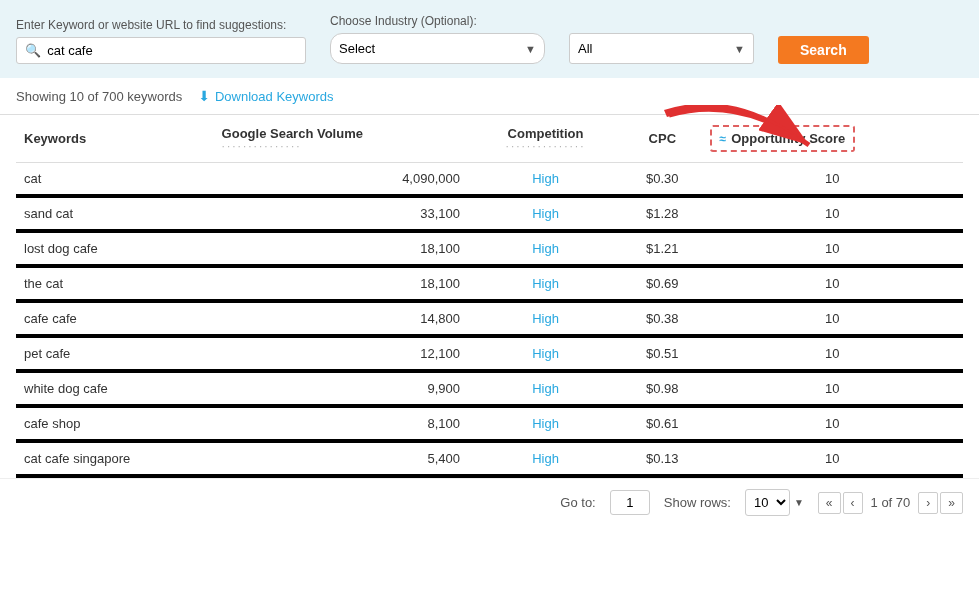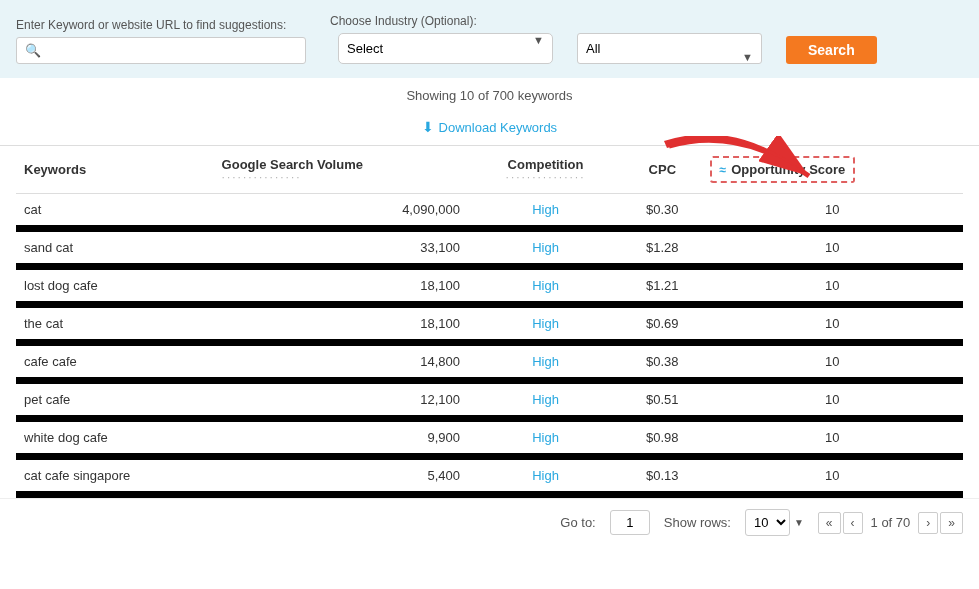--- a/index.html
+++ b/index.html
@@ -24,41 +24,40 @@
       padding: 5px 8px;
       width: 290px;
       gap: 6px;
     }
     .search-input-wrapper input {
       border: none; outline: none; font-size: 13px; width: 100%;
     }
     .search-icon { color: #aaa; font-size: 13px; }
     .select-wrapper {
       display: flex;
-      align-items: flex-start;
+      align-items: center;
       background: #fff;
       border: 1px solid #ccc;
-      border-radius: 5px;
+      border-radius: 12px;
       width: 215px;
       overflow: hidden;
-      margin-left: 8px;
     }
     .select-wrapper select {
       border: none; outline: none; font-size: 13px; padding: 7px 8px;
       width: 100%; background: transparent; appearance: none; cursor: pointer;
     }
     .select-arrow {
       padding: 0 8px;
       color: #555;
       font-size: 11px;
       pointer-events: none;
     }
     .country-wrapper {
       display: flex;
-      align-items: flex-end;
+      align-items: center;
       background: #fff;
       border: 1px solid #ccc;
       border-radius: 3px;
       width: 185px;
       overflow: hidden;
     }
     .country-wrapper select {
       border: none; outline: none; font-size: 13px; padding: 7px 8px;
       width: 100%; background: transparent; appearance: none; cursor: pointer;
     }
@@ -73,21 +72,20 @@
       cursor: pointer;
     }
 
     
     .sub-header {
       display: flex;
       align-items: center;
       padding: 10px 16px;
       border-bottom: 1px solid #ddd;
       gap: 16px;
-      flex-direction: column;
     }
     .showing-text { font-size: 13px; color: #555; }
     .download-link {
       display: flex; align-items: center; gap: 5px;
       color: #29a8e0; font-size: 13px; text-decoration: none; cursor: pointer;
     }
     .download-icon { font-size: 14px; }
 
     
     .arrow-container {
@@ -123,21 +121,21 @@
       border-radius: 3px;
       padding: 4px 8px;
       display: inline-flex;
       align-items: center;
       gap: 5px;
       color: #333;
       font-weight: bold;
     }
     .opp-icon { color: #29a8e0; font-size: 12px; }
 
-    tbody tr { border-bottom: 7px solid #000000; }
+    tbody tr { border-bottom: 4px solid #000000; }
     tbody td { padding: 8px 8px; font-size: 13px; }
     td.volume { text-align: right; color: #333; }
     td.competition { text-align: center; color: #29a8e0; }
     td.cpc { text-align: center; color: #333; }
     td.score { text-align: center; color: #333; }
 
     
     .pagination-bar {
       display: flex;
       align-items: center;
@@ -172,20 +170,21 @@
     .page-info { font-size: 13px; color: #555; padding: 0 6px; }
   </style>
 </head>
 <body>
 
 <div class="header-bar">
   <div class="header-section">
     <label>Enter Keyword or website URL to find suggestions:</label>
     <div class="search-input-wrapper">
       <span class="search-icon">🔍</span>
+      <input type="text" value="cat cafe" style="">
     </div>
   </div>
 
   <div class="header-section">
     <label>Choose Industry (Optional):</label>
     <div class="select-wrapper">
       <select>
         <option>Select</option>
       </select>
       <span class="select-arrow">▼</span>
@@ -291,20 +290,27 @@
       <td class="score">10</td>
     </tr>
         <tr>
       <td>white dog cafe</td>
       <td class="volume">9,900</td>
       <td class="competition">High</td>
       <td class="cpc">$0.98</td>
       <td class="score">10</td>
     </tr>
         <tr>
+      <td>cafe shop</td>
+      <td class="volume">8,100</td>
+      <td class="competition">High</td>
+      <td class="cpc">$0.61</td>
+      <td class="score">10</td>
+    </tr>
+        <tr>
       <td>cat cafe singapore</td>
       <td class="volume">5,400</td>
       <td class="competition">High</td>
       <td class="cpc">$0.13</td>
       <td class="score">10</td>
     </tr>
       </tbody>
   </table>
 </div>
 

